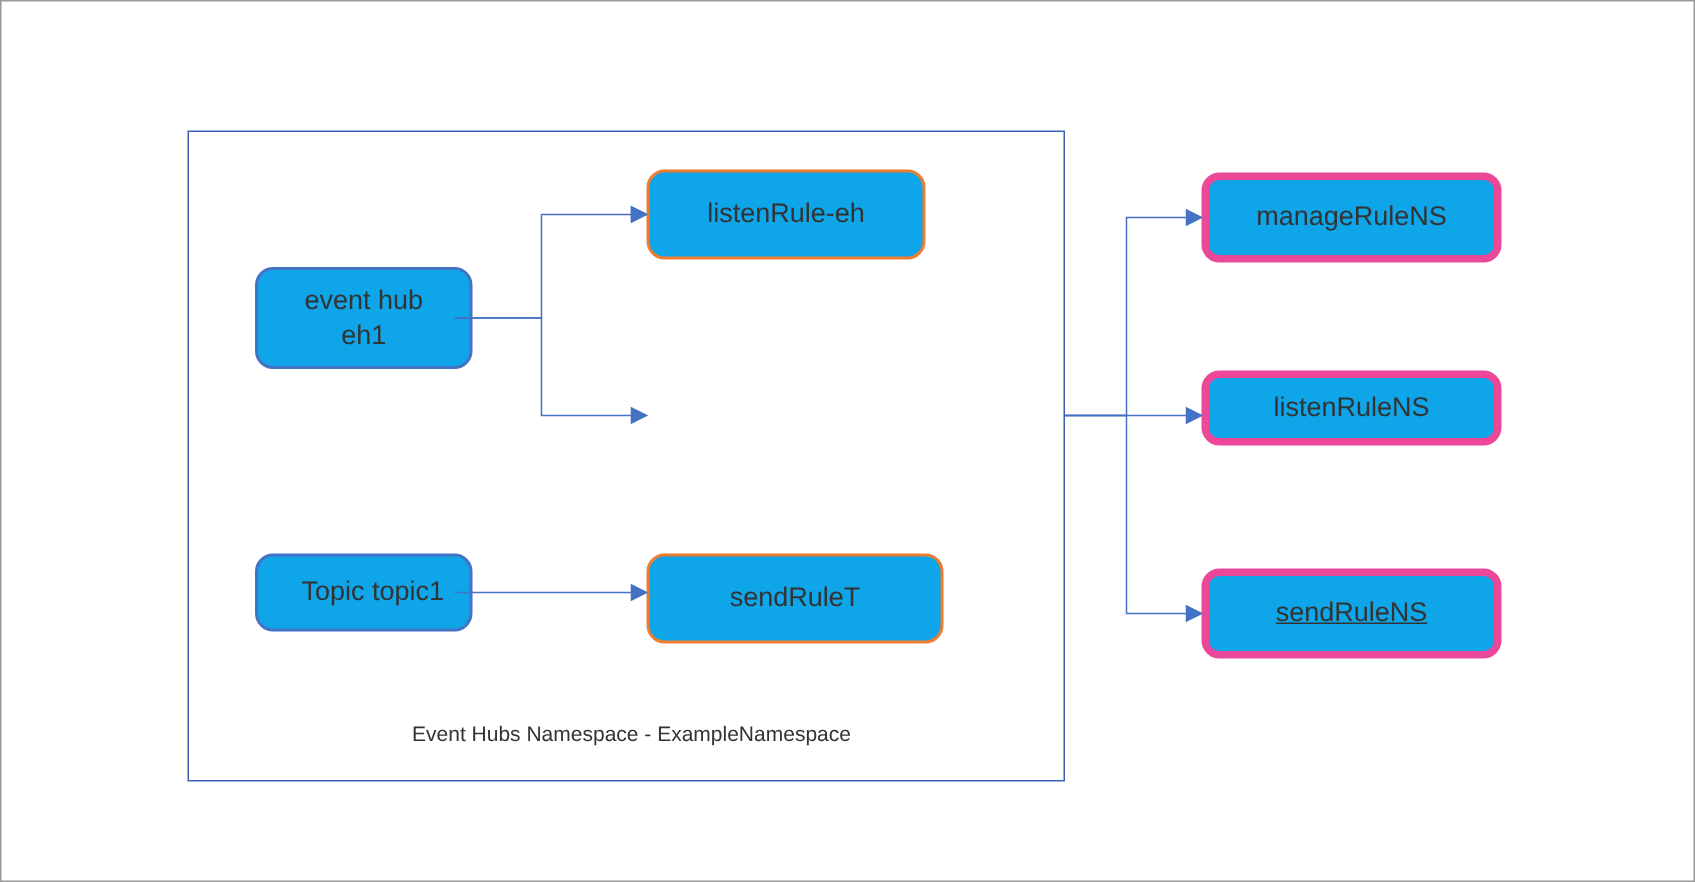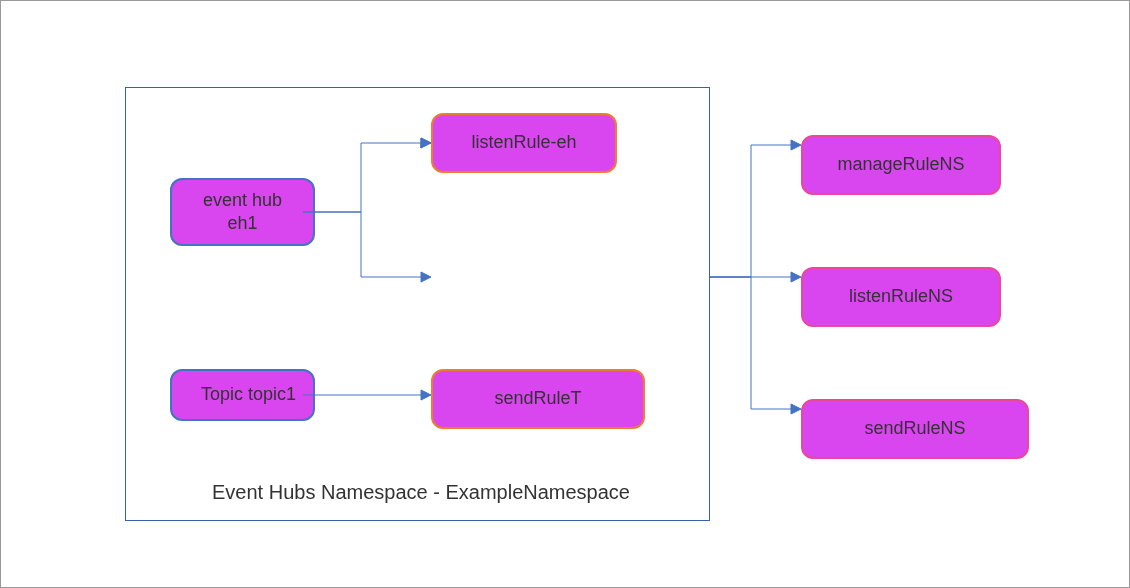--- a/index.html
+++ b/index.html
@@ -19,45 +19,44 @@
       height: 588px;
       border: 1px solid #999;
     }
     .namespace-box {
       position: absolute;
       border: 1px solid #3a5fb0;
       background: transparent;
     }
     .namespace-label {
       position: absolute;
-      font-size: 20px;
+      font-size: 14px;
       color: #333;
       text-align: center;
     }
     .node {
       position: absolute;
       display: flex;
       align-items: center;
       justify-content: center;
       text-align: center;
       border-radius: 12px;
-      background: #d946ef;
+      background: #0ea5e9;
       padding: 4px 8px;
       line-height: 1.3;
     }
     .node-blue {
       border: 2px solid #4472c4;
       margin-left: 12px;
     }
     .node-orange {
       border: 2px solid #ed7d31;
     }
     .node-purple {
-      border: 2px solid #ec4899;
-      margin-top: 20px;
+      border: 5px solid #ec4899;
     }
     svg.connectors {
       position: absolute;
       top: 0;
       left: 0;
       pointer-events: none;
     }
     svg.connectors line,
     svg.connectors polyline {
       stroke: #4472c4;
@@ -79,27 +78,27 @@
   <div class="namespace-label" style="left:210px; top:480px; width:420px;">Event Hubs Namespace - ExampleNamespace</div>
 
   <div class="node node-blue" style="left:157px; top:177px; width:145px; height:68px; white-space: pre-line;">event hub
 eh1</div>
 
   <div class="node node-blue" style="left:157px; top:368px; width:145px; height:52px;padding-left:20px;">Topic topic1</div>
 
   <div class="node node-orange" style="left:430px; top:112px; width:186px; height:60px;">listenRule-eh</div>
 
 
-  <div class="node node-orange" style="left:430px; top:368px; width:214px; height:60px;">sendRuleT</div>
+  <div class="node node-orange" style="left:430px; top:368px; width:198px; height:60px;">sendRuleT</div>
 
   <div class="node node-purple" style="left:800px; top:114px; width:200px; height:60px;">manageRuleNS</div>
 
-  <div class="node node-purple" style="left:800px; top:246px; width:200px; height:60px;">listenRuleNS</div>
+  <div class="node node-purple" style="left:800px; top:246px; width:200px; height:50px;">listenRuleNS</div>
 
-  <div class="node node-purple" style="left:800px; top:378px; width:228px; height:60px;">sendRuleNS</div>
+  <div class="node node-purple" style="left:800px; top:378px; width:200px; height:60px;text-decoration:underline;">sendRuleNS</div>
 
   <svg class="connectors" width="1130" height="588">
     <defs></defs>
 
     <polyline points="302,211 360,211 360,142 420,142"></polyline>
     <polygon points="420,142 430,142 420,137 420,147"></polygon>
     <polygon points="430,142 420,137 420,147"></polygon>
 
     <polyline points="302,211 360,211 360,276 420,276"></polyline>
     <polygon points="430,276 420,271 420,281"></polygon>

